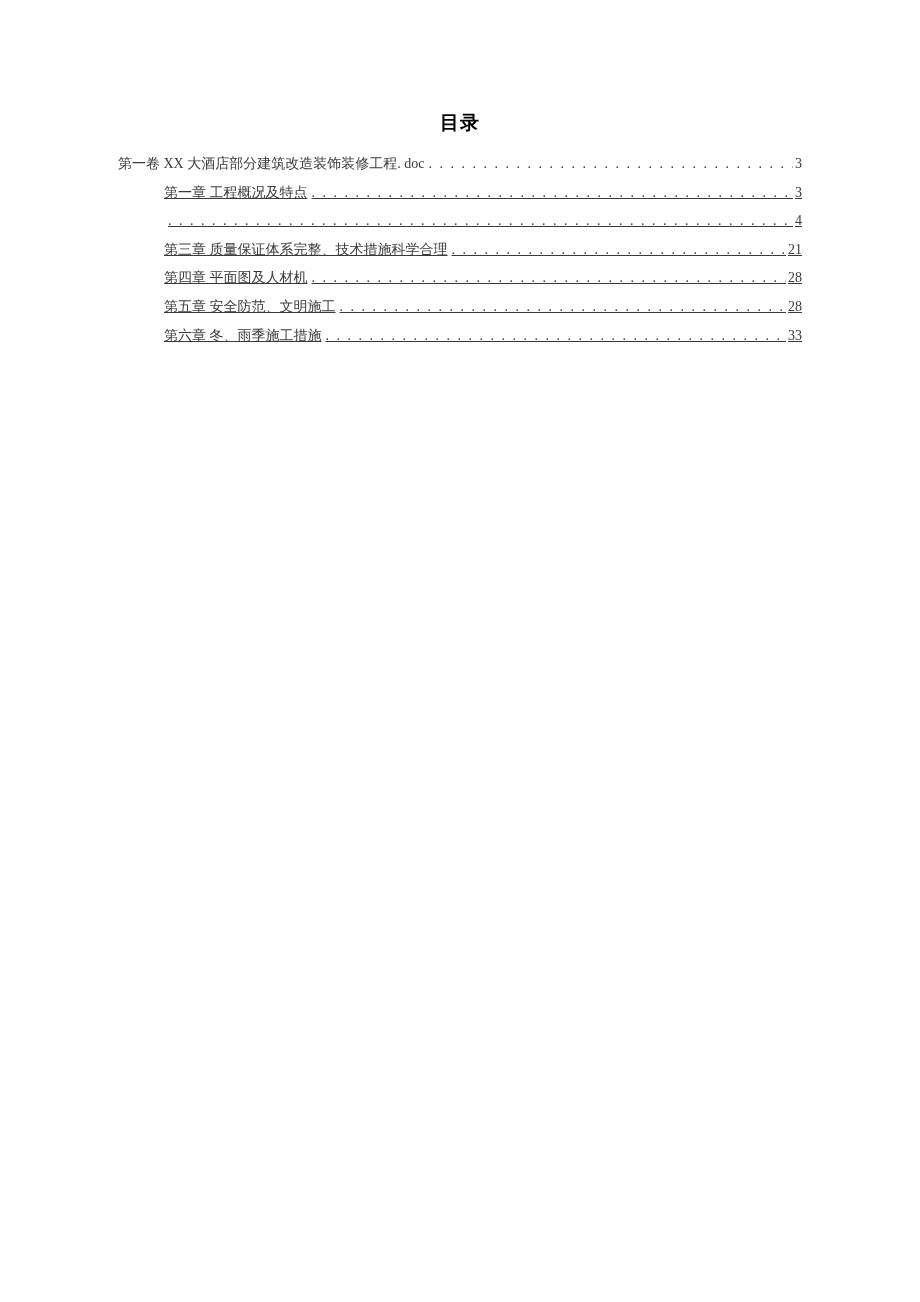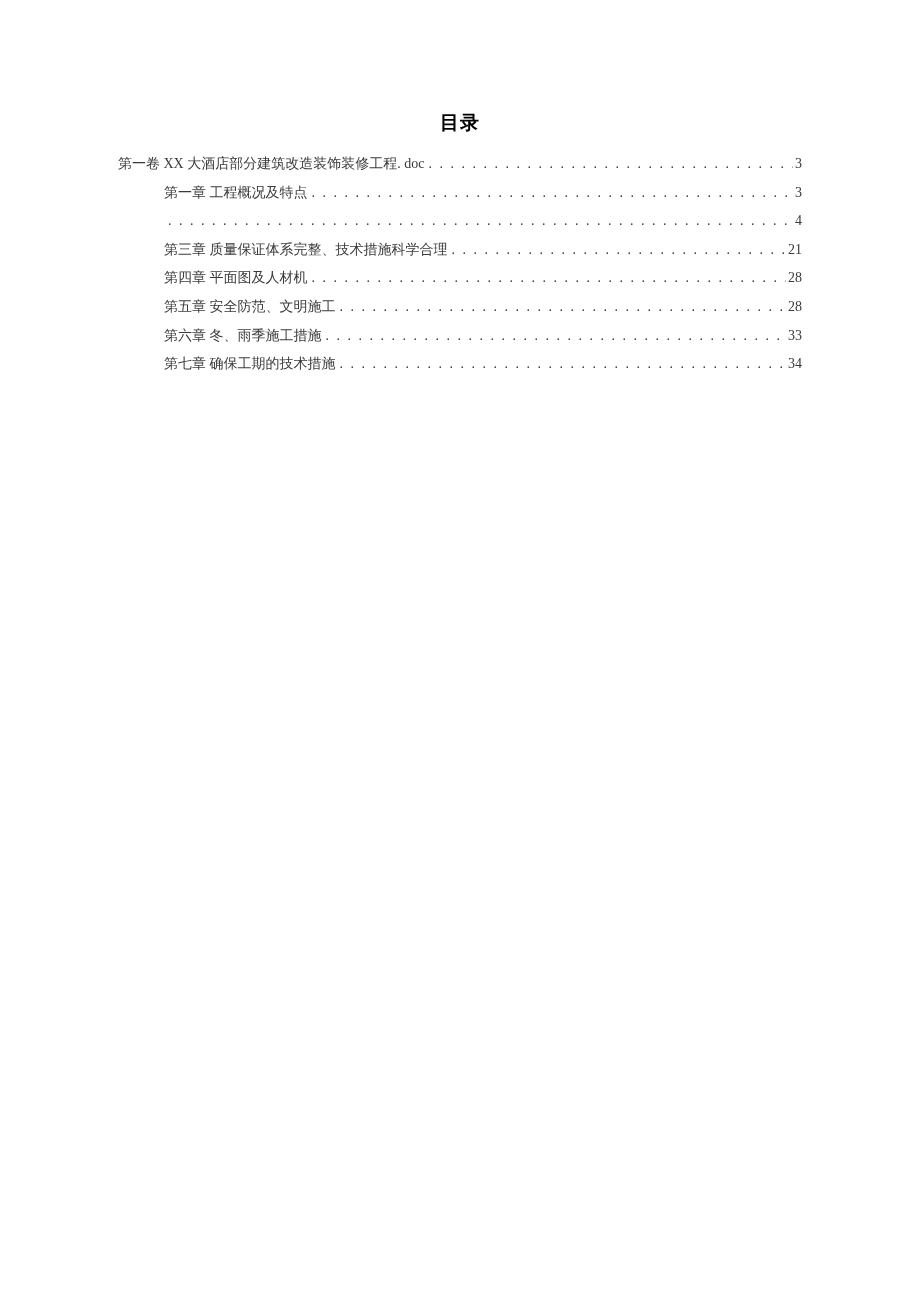--- a/index.html
+++ b/index.html
@@ -35,20 +35,21 @@
       line-height: 1.9;
       margin-bottom: 2px;
       white-space: nowrap;
     }
     .toc-line.level-0 {
       padding-left: 0;
       margin-top: 15px;
     }
     .toc-line.level-1 {
       padding-left: 46px;
+      text-decoration: underline;
     }
     .toc-label {
       flex-shrink: 0;
     }
     .toc-dots {
       flex: 1;
       overflow: hidden;
       letter-spacing: 2px;
       color: #3a3a3a;
       padding-left: 4px;
@@ -102,20 +103,15 @@
     <span class="toc-dots"></span>
     <span class="toc-page">28</span>
   </div>
 
   <div class="toc-line level-1">
     <span class="toc-label">第六章 冬、雨季施工措施</span>
     <span class="toc-dots"></span>
     <span class="toc-page">33</span>
   </div>
 
-  <div class="toc-line level-1">
-    <span class="toc-label">第七章 确保工期的技术措施</span>
-    <span class="toc-dots"></span>
-    <span class="toc-page">34</span>
-  </div>
 
 
 </div>
 
 </body></html>

